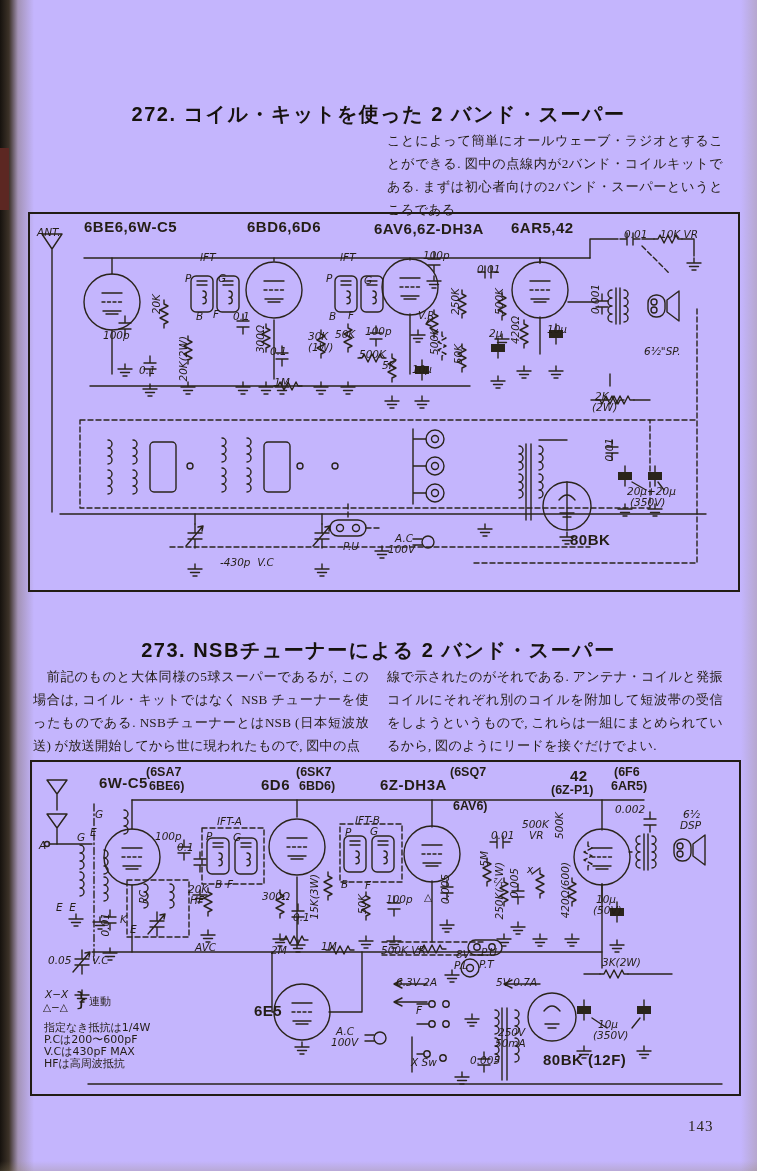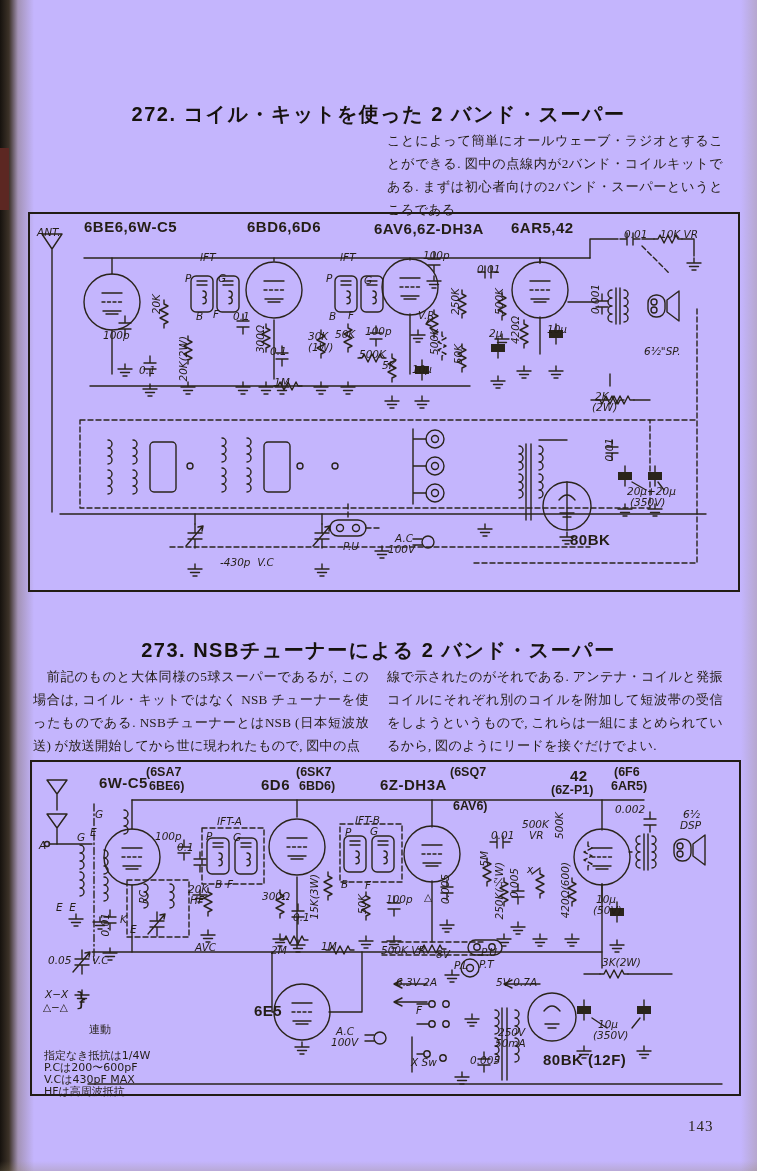--- a/index.html
+++ b/index.html
@@ -24,21 +24,21 @@
   .circuit svg{display:block;}
   .ink{stroke:#2a241b;stroke-width:1.4;fill:none;stroke-linecap:round;stroke-linejoin:round;}
   .dsh{stroke-dasharray:5,3;}
   .ddot{stroke-dasharray:7,3,1.5,3;}
   
   #labels{position:absolute;left:0;top:0;width:100%;height:100%;pointer-events:none;}
   .lbl{position:absolute;font:italic 10.5px "DejaVu Sans",sans-serif;color:#241e16;white-space:pre;}
   .lbl.v{writing-mode:vertical-rl;transform:rotate(180deg);}
   .lbl.name{font:600 15px "Liberation Sans",sans-serif;letter-spacing:.5px;}
   .lbl.name2{font:600 12.5px "Liberation Sans",sans-serif;}
-  .lbl.jp{font:11px "DejaVu Sans",sans-serif;margin-top:28px;}
+  .lbl.jp{font:11px "DejaVu Sans",sans-serif;}
   .lbl.brace{font:20px "DejaVu Sans",sans-serif;}
   .pageno{position:absolute;font-size:15px;letter-spacing:1px;color:#2a241b;}
 </style>
 </head>
 <body>
 
 <div class="page">
 
   <div class="gutter"></div>
   <div class="gutter-red"></div>
@@ -504,21 +504,21 @@
         <span class="lbl" style="left: 680px; top: 819px;">DSP</span>
         <span class="lbl v" style="left: 439px; top: 874px;">0.005</span>
         <span class="lbl v" style="left: 478px; top: 851px;">5M</span>
         <span class="lbl v" style="left: 493px; top: 862px;">250K(½W)</span>
         <span class="lbl v" style="left: 508px; top: 868px;">0.005</span>
         <span class="lbl" style="left: 527px; top: 863px;">x</span>
         <span class="lbl v" style="left: 559px; top: 862px;">420Ω(600)</span>
         <span class="lbl" style="left: 596px; top: 893px;">10μ</span>
         <span class="lbl" style="left: 593px; top: 904px;">(50V)</span>
         <span class="lbl" style="left: 424px; top: 891px;">△</span>
-        <span class="lbl" style="left: 436px; top: 948px;">8V</span>
+        <span class="lbl" style="left: 436px; top: 948px; padding-left: 20px;">8V</span>
         <span class="lbl" style="left: 434px; top: 959px; margin-left: 20px;">P.L</span>
         <span class="lbl" style="left: 481px; top: 946px;">P.U</span>
         <span class="lbl" style="left: 479px; top: 958px;">P.T</span>
         <span class="lbl" style="left: 396px; top: 976px;">6.3V 2A</span>
         <span class="lbl" style="left: 496px; top: 976px;">5V 0.7A</span>
         <span class="lbl" style="left: 416px; top: 1004px;">F</span>
         <span class="lbl" style="left: 411px; top: 1056px;">X Sw</span>
         <span class="lbl" style="left: 470px; top: 1054px;">0.005</span>
         <span class="lbl" style="left: 498px; top: 1026px;">250V</span>
         <span class="lbl" style="left: 495px; top: 1037px;">50mA</span>

